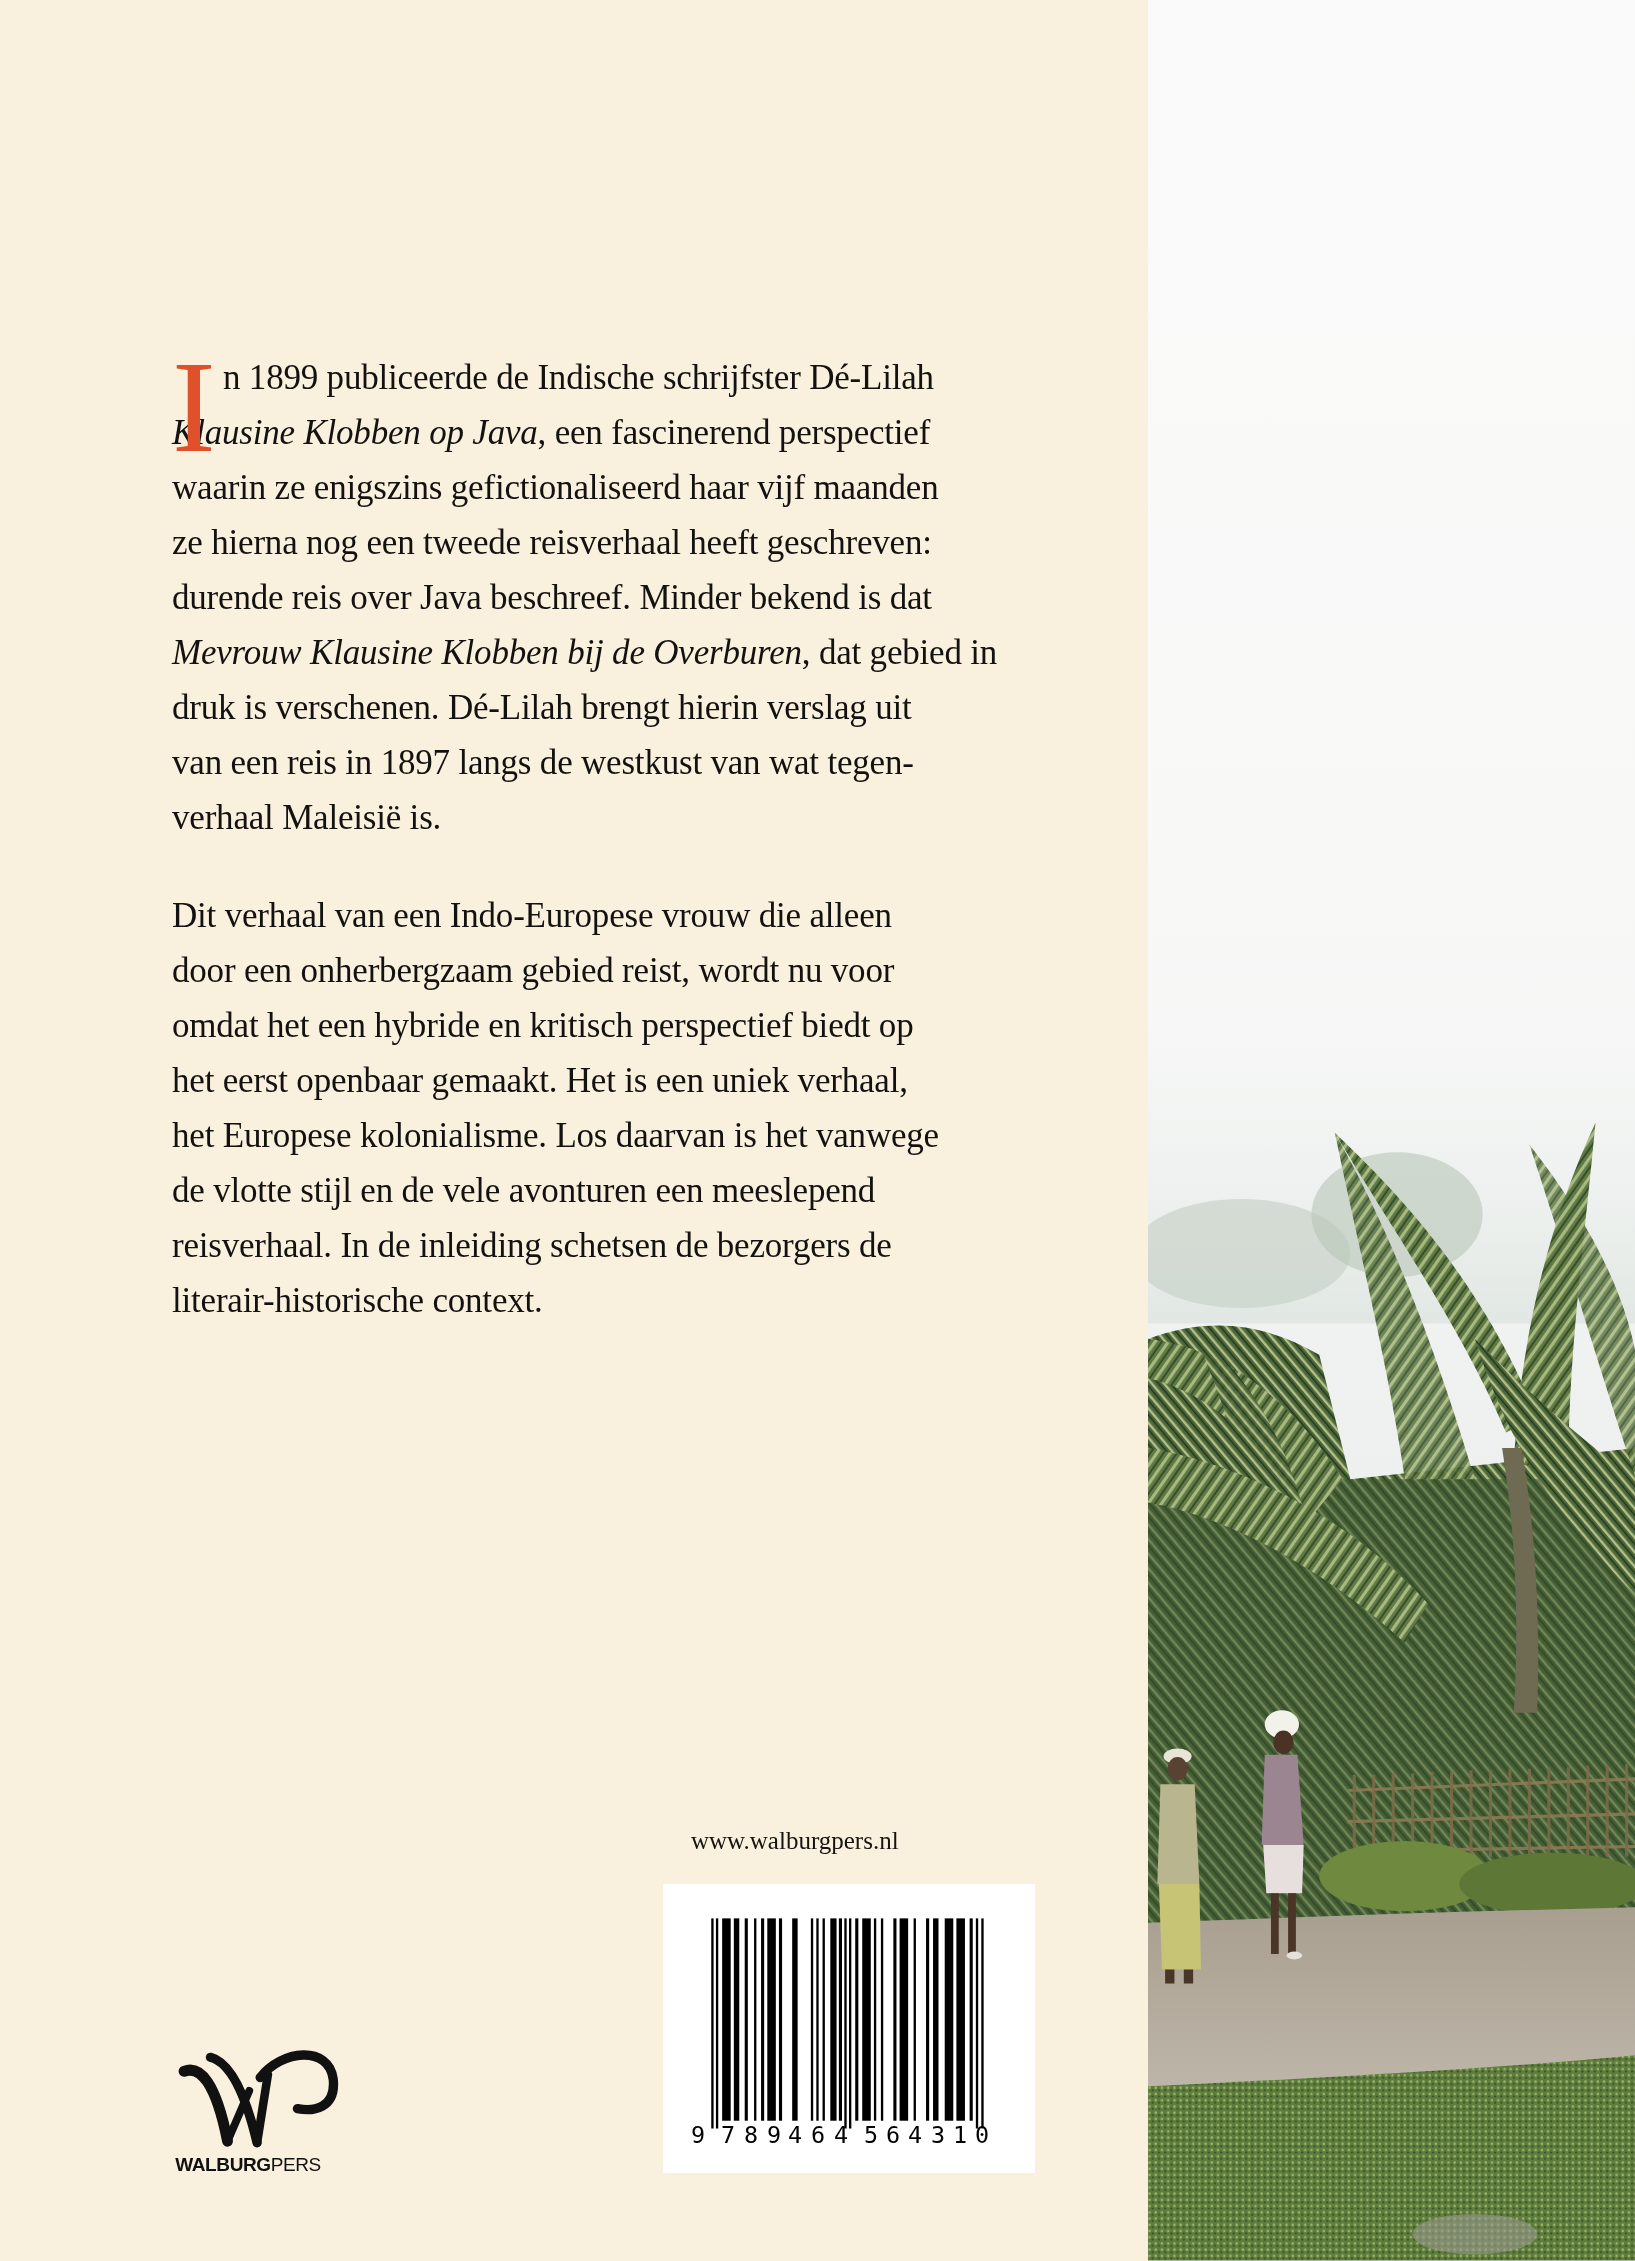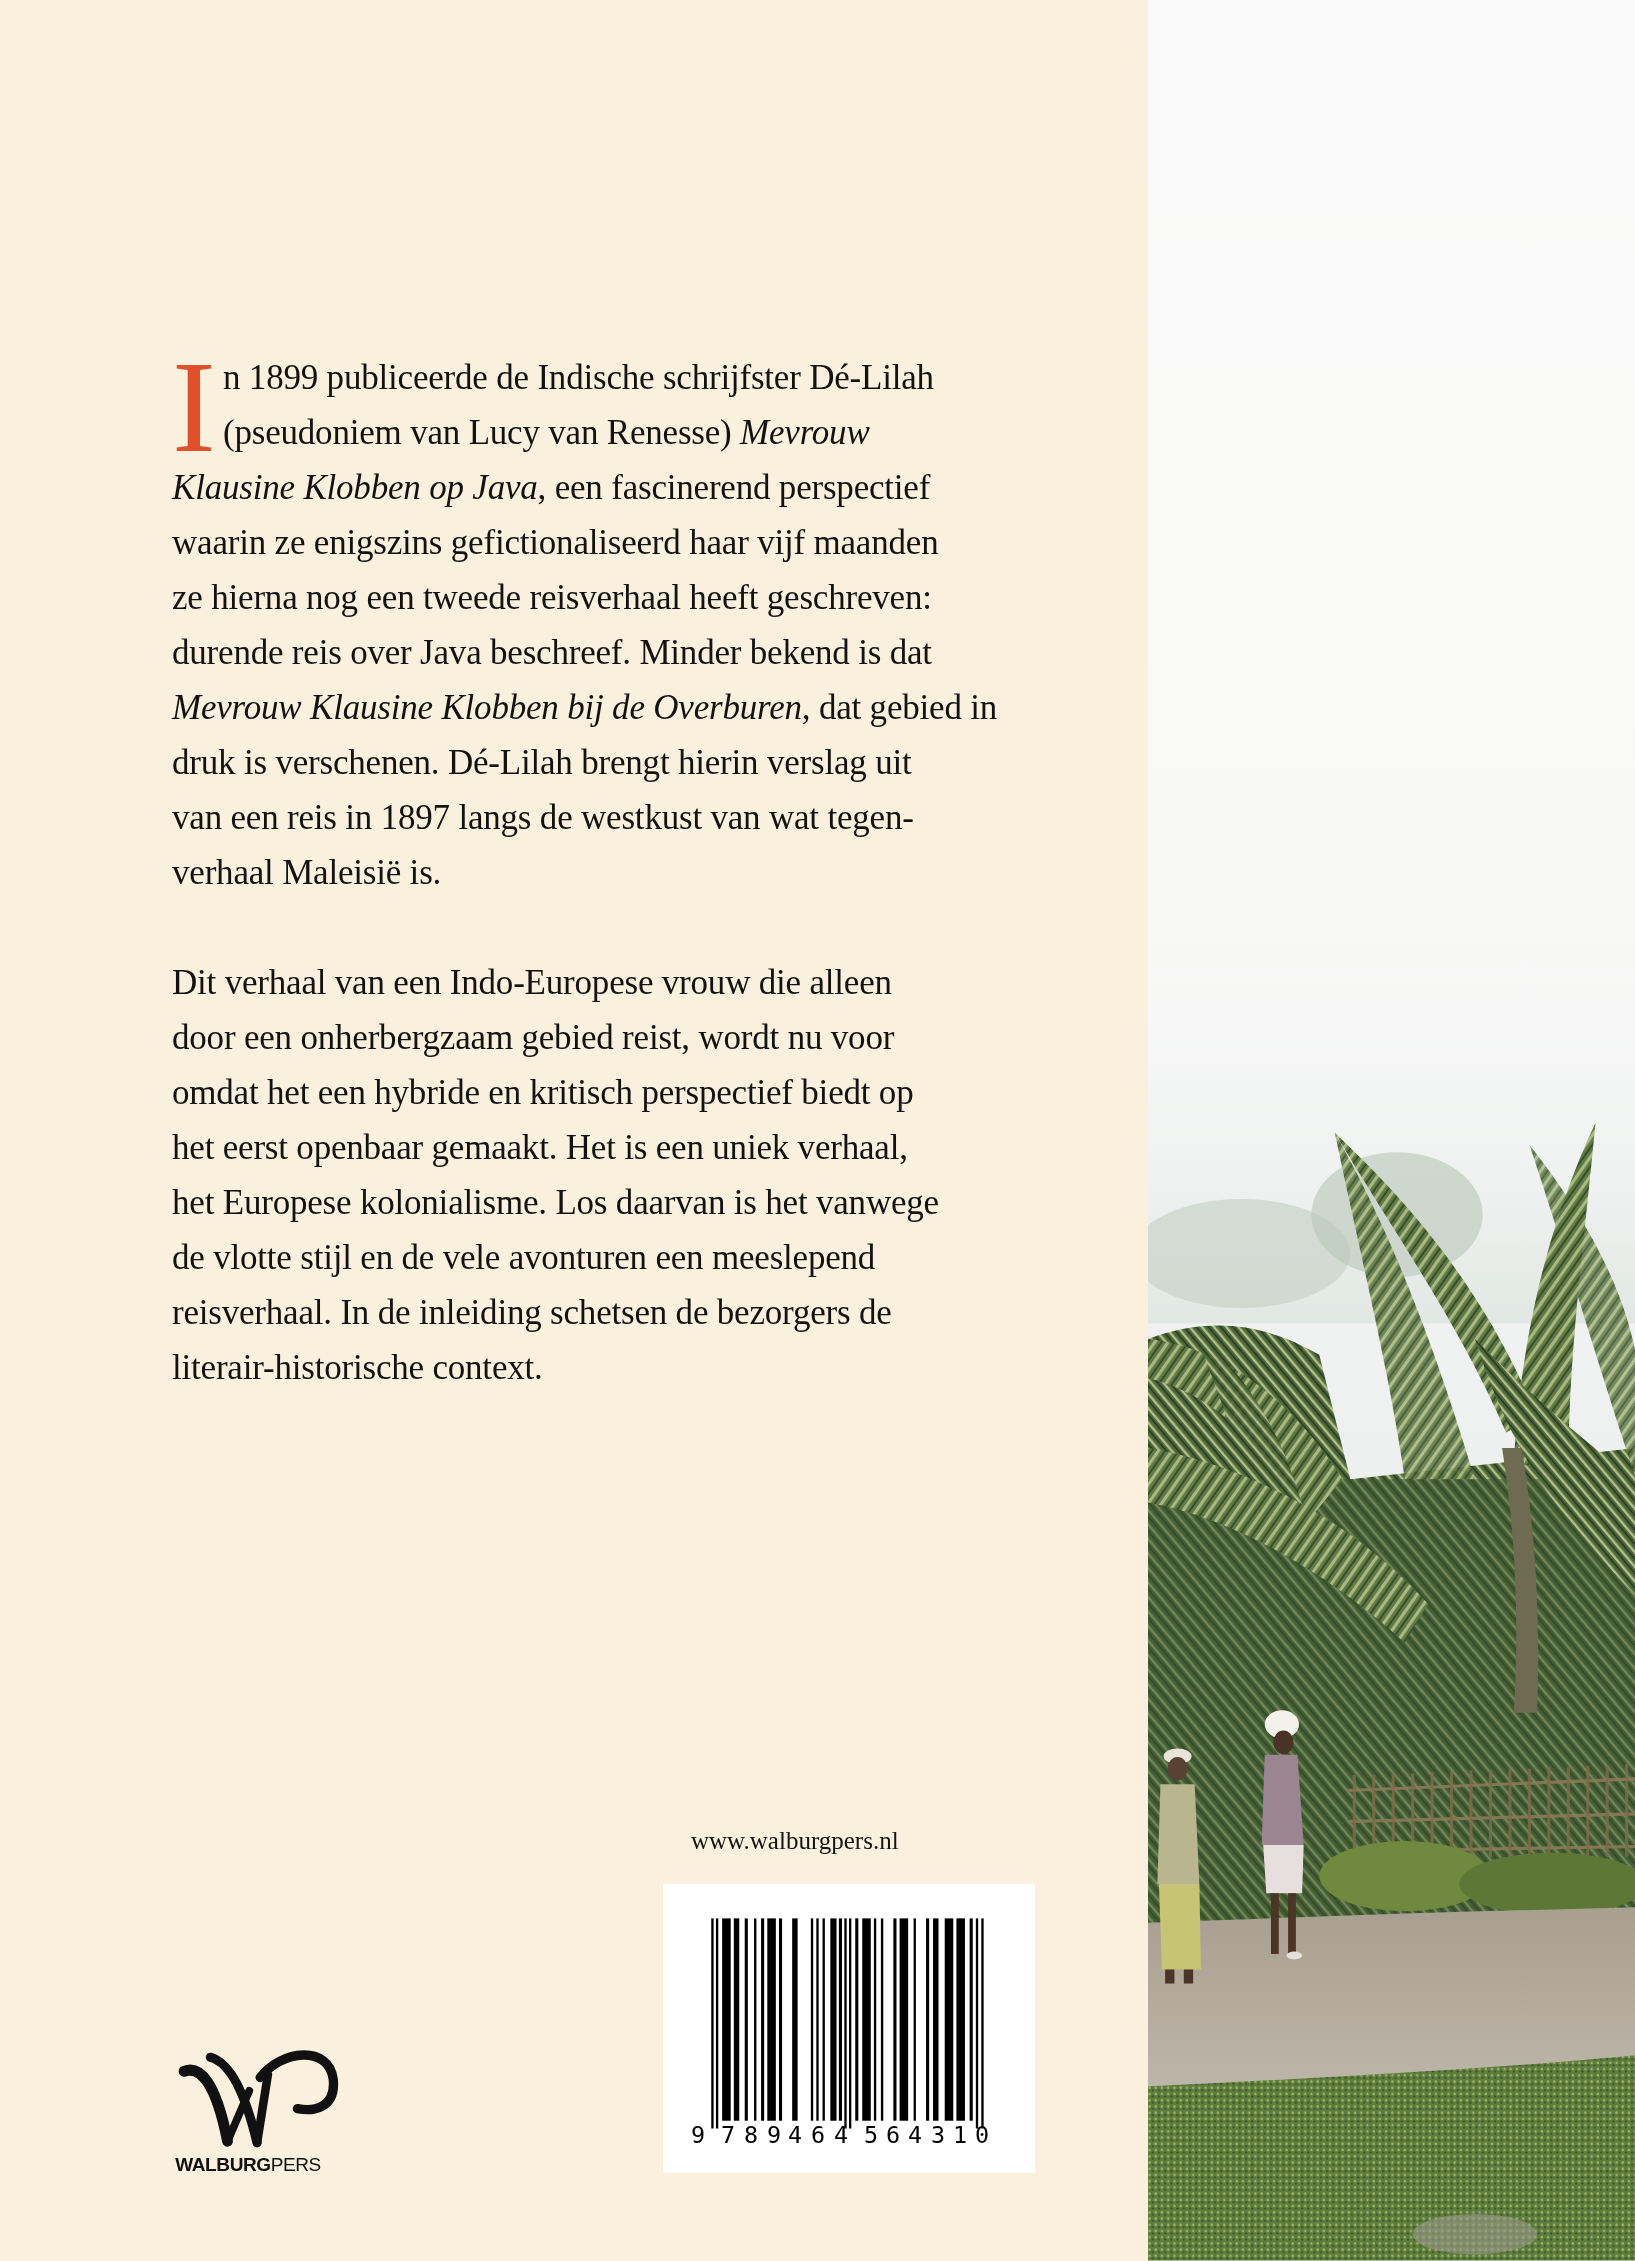--- a/index.html
+++ b/index.html
@@ -23,21 +23,21 @@
     left: 172px;
     top: 350px;
     width: 876px;
     font-family: "Liberation Serif", "DejaVu Serif", serif;
     font-size: 35px;
     line-height: 55px;
     color: #141210;
     letter-spacing: -0.2px;
   }
   .blurb p { margin: 0; }
-  .blurb .para + .para { margin-top: 55px; }
+  .blurb .para + .para { margin-top: 43px; }
   .line { display: block; white-space: nowrap; height: 55px; }
   .line.indent { padding-left: 51px; }
   .dropcap {
     position: absolute;
     left: 0;
     top: 1.6px;
     font-family: "Liberation Serif", "DejaVu Serif", serif;
     font-size: 131px;
     line-height: 109px;
     color: #e0512b;
@@ -109,21 +109,20 @@
 </head>
 <body>
 
 <div class="cover">
 
   <div class="blurb">
     <span class="dropcap">I</span>
 
     <p class="para">
       <span class="line indent"><span>n 1899 publiceerde de Indische schrijfster Dé-Lilah</span></span>
-      <span class="line indent"><span>(pseudoniem van Lucy van Renesse) </span><span class="ital">Mevrouw</span></span>
       <span class="line"><span class="ital">Klausine Klobben op Java</span><span>, een fascinerend perspectief</span></span>
       <span class="line"><span>waarin ze enigszins gefictionaliseerd haar vijf maanden</span></span>
       <span class="line"><span>ze hierna nog een tweede reisverhaal heeft geschreven:</span></span>
       <span class="line"><span>durende reis over Java beschreef. Minder bekend is dat</span></span>
       <span class="line"><span class="ital">Mevrouw Klausine Klobben bij de Overburen</span><span>, dat gebied in</span></span>
       <span class="line"><span>druk is verschenen. Dé-Lilah brengt hierin verslag uit</span></span>
       <span class="line"><span>van een reis in 1897 langs de westkust van wat tegen-</span></span>
       <span class="line"><span>verhaal Maleisië is.</span></span>
     </p>
 

